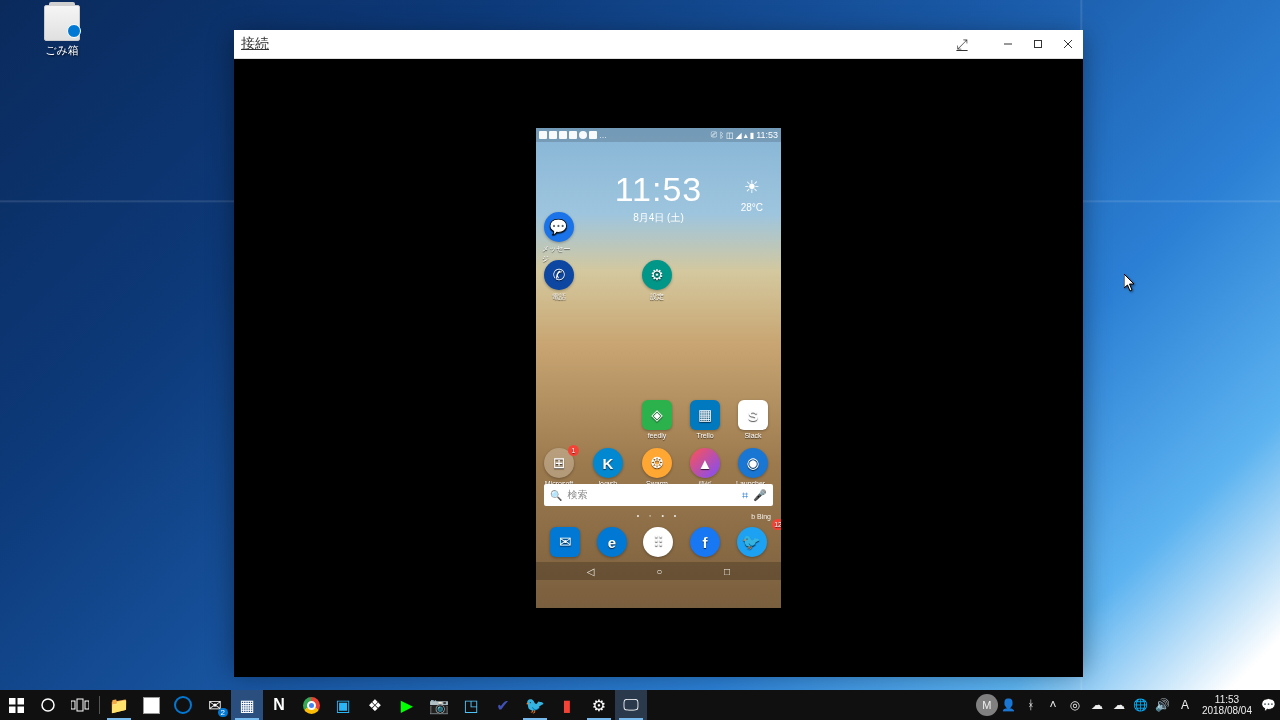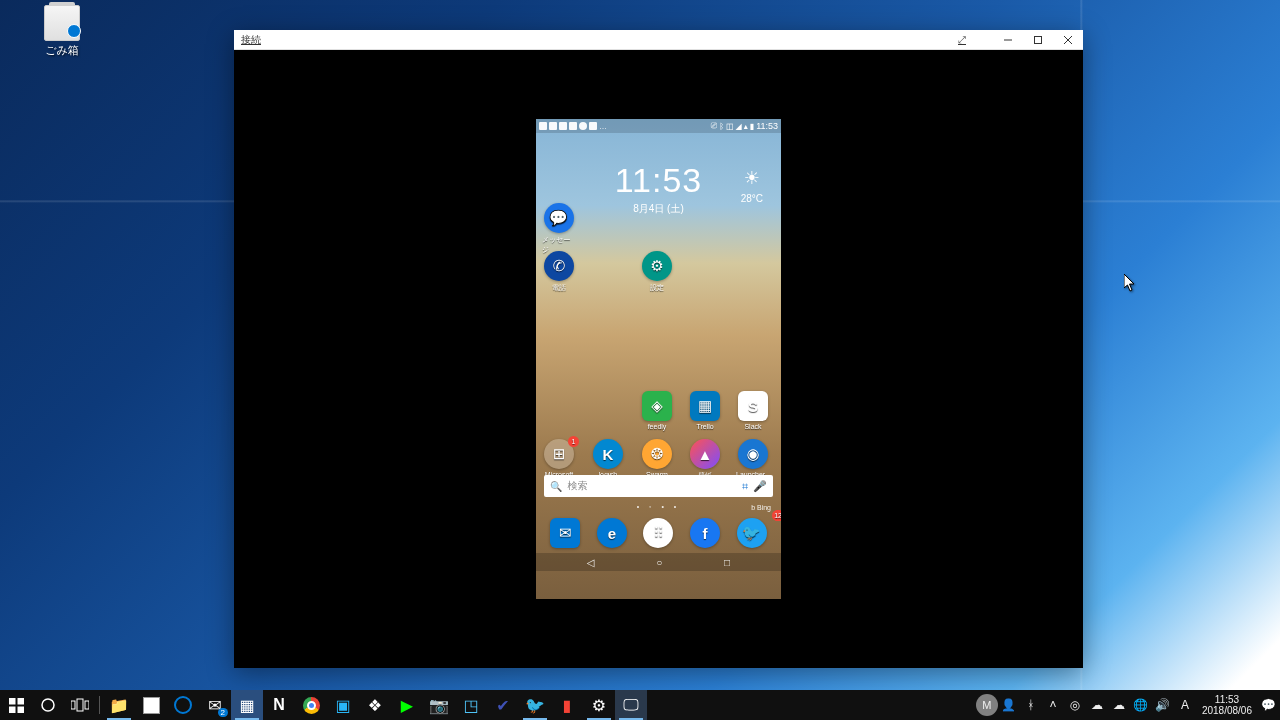--- a/index.html
+++ b/index.html
@@ -25,21 +25,21 @@
   position: relative;
 }
 .desktop-icon .bin::before { content:""; position:absolute; top:-4px; left:4px; right:4px; height:4px; background:#d0d0d0; border-radius:2px 2px 0 0; }
 .desktop-icon .bin::after { content:""; position:absolute; bottom:2px; right:-2px; width:12px; height:12px; background:#0078d4; border-radius:50%; border:1px solid #fff; }
 
 .cursor { position: absolute; top: 274px; left: 1124px; width: 12px; height: 18px; }
 .cursor svg { width: 100%; height: 100%; filter: drop-shadow(1px 1px 1px rgba(0,0,0,.5)); }
 
 
 .window { position: absolute; top: 30px; left: 234px; width: 849px; height: 638px; background: #fff; box-shadow: 0 5px 25px rgba(0,0,0,.4); }
-.titlebar { height: 20px; background: #fff; display: flex; align-items: center; font-size: 10px; color: #333; border-bottom: 1px solid #e0e0e0; text-decoration: underline; }
+.titlebar { height: 29px; background: #fff; display: flex; align-items: center; font-size: 14px; color: #333; border-bottom: 1px solid #e0e0e0; text-decoration: underline; }
 .titlebar .title { padding-left: 7px; flex: 0 0 auto; }
 .titlebar .expand { margin-left: auto; margin-right: 20px; width: 22px; text-align:center; cursor: pointer; color:#444; }
 .titlebar .ctrl { width: 30px; height: 20px; display:flex; align-items:center; justify-content:center; color:#444; cursor:pointer; }
 .viewport { height: 618px; background:#000; display:flex; align-items:center; justify-content:center; }
 
 
 .phone { width: 245px; height: 480px; position: relative;
   background: linear-gradient(to bottom, #87b5d6 0%, #9ec5de 18%, #d4c89e 30%, #c8a572 45%, #9c7a4e 70%, #7a5f3e 100%);
   overflow: hidden; }
 .statusbar { height: 14px; background: rgba(0,0,0,.15); display:flex; align-items:center; padding:0 3px; color:#fff; font-size:8px; gap:2px; }
@@ -325,19 +325,19 @@
       <div class="ti">◎</div>
       <div class="ti">☁</div>
       <div class="ti">☁</div>
       <div class="ti">🌐</div>
       <div class="ti">🔊</div>
       <div class="ti">
           <span>A</span>
         </div>
       <div class="clock">
         <div class="t1">11:53</div>
-        <div class="t2">2018/08/06</div>
+        <div class="t2">2018/08/04</div>
       </div>
       <div class="ti">💬</div>
     </div>
   </div>
 
 </div>
 
 </body></html>

